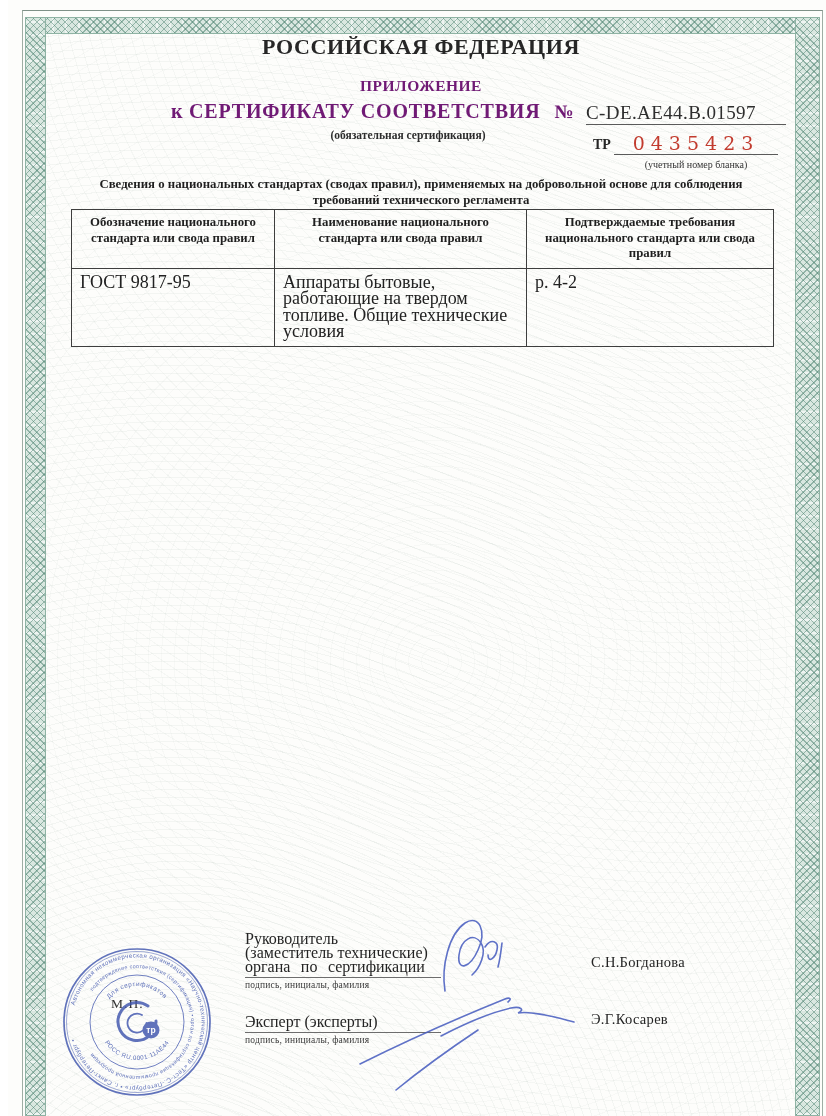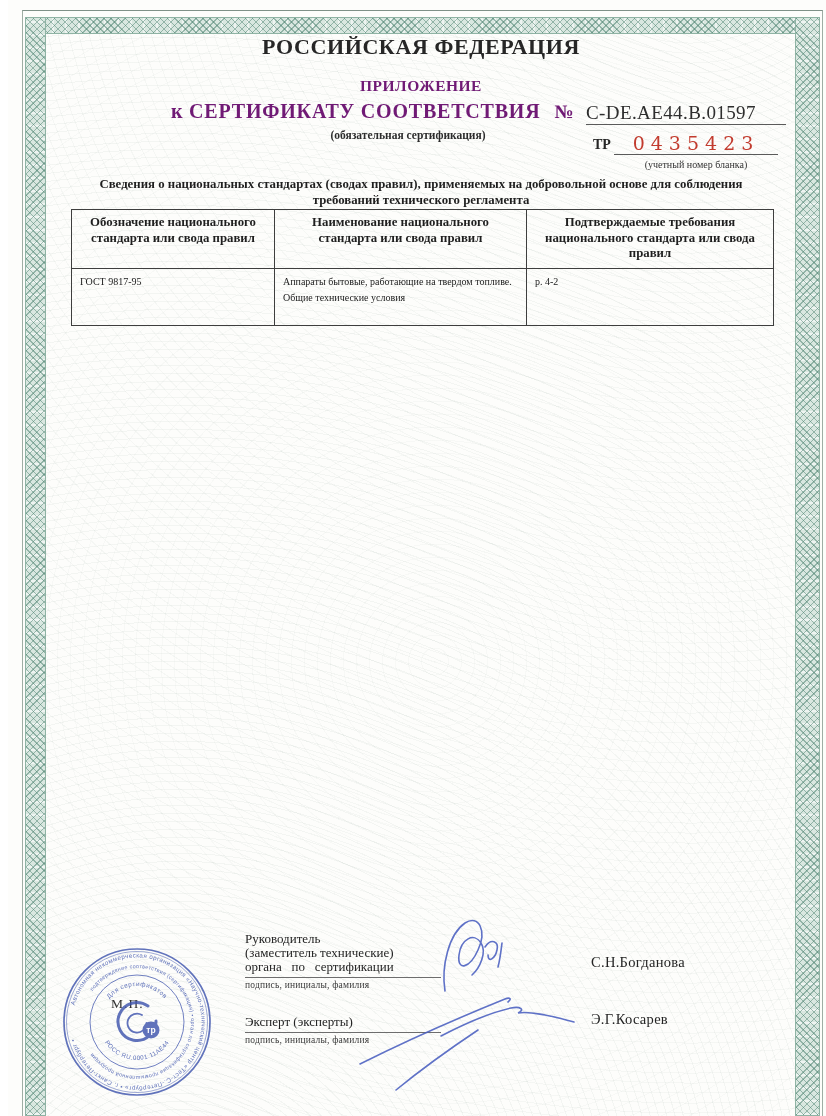--- a/index.html
+++ b/index.html
@@ -57,25 +57,25 @@
     border-bottom:1px solid #5a5a5a;}
   .tr-caption{top:159px;left:606px;width:164px;text-align:center;font-size:10px;color:#333;}
   .intro{top:177px;left:73px;width:680px;text-align:center;font-size:12.8px;font-weight:bold;line-height:15.5px;color:#1f1f1f;}
 
   table.std-table{
     position:absolute;z-index:2;top:209px;left:63px;width:702px;
     border-collapse:collapse;table-layout:fixed;
   }
   .std-table th,.std-table td{border:1px solid #3e3e3e;vertical-align:top;}
   .std-table th{font-size:12.8px;font-weight:bold;text-align:center;padding:5px 10px 6px;line-height:15.5px;color:#1f1f1f;}
-  .std-table td{font-size:10px;padding:5px 8px 6px;line-height:16.5px;color:#222;}
+  .std-table td{font-size:18px;padding:5px 8px 6px;line-height:16.5px;color:#222;}
   .std-table tr.r1 td{height:45px;}
   .col1{width:203px;}.col2{width:252px;}.col3{width:247px;}
 
-  .sig-role{left:237px;width:205px;font-size:13px;line-height:13.8px;color:#242424;}
+  .sig-role{left:237px;width:205px;font-size:16px;line-height:13.8px;color:#242424;}
   .sig-role .justify{word-spacing:6.5px;}
   .sig-line{left:237px;width:196px;border-bottom:1px solid #6d6d6d;height:0;}
   .sig-caption{left:237px;width:220px;font-size:9.5px;color:#3a3a3a;letter-spacing:0.2px;}
   .sig-name{left:583px;font-size:14.5px;color:#242424;letter-spacing:0.3px;}
   .mp-mark{left:103px;top:996px;font-size:13.5px;color:#30302f;letter-spacing:1px;}
 
   .ink-svg{position:absolute;left:0;top:0;width:826px;height:1116px;z-index:3;pointer-events:none;}
   .stamp-svg{position:absolute;left:44px;top:937px;width:170px;height:170px;z-index:2;opacity:0.82;}
   .stamp-svg text{font-family:"Liberation Sans", sans-serif;fill:#3f55ae;}
 </style>

